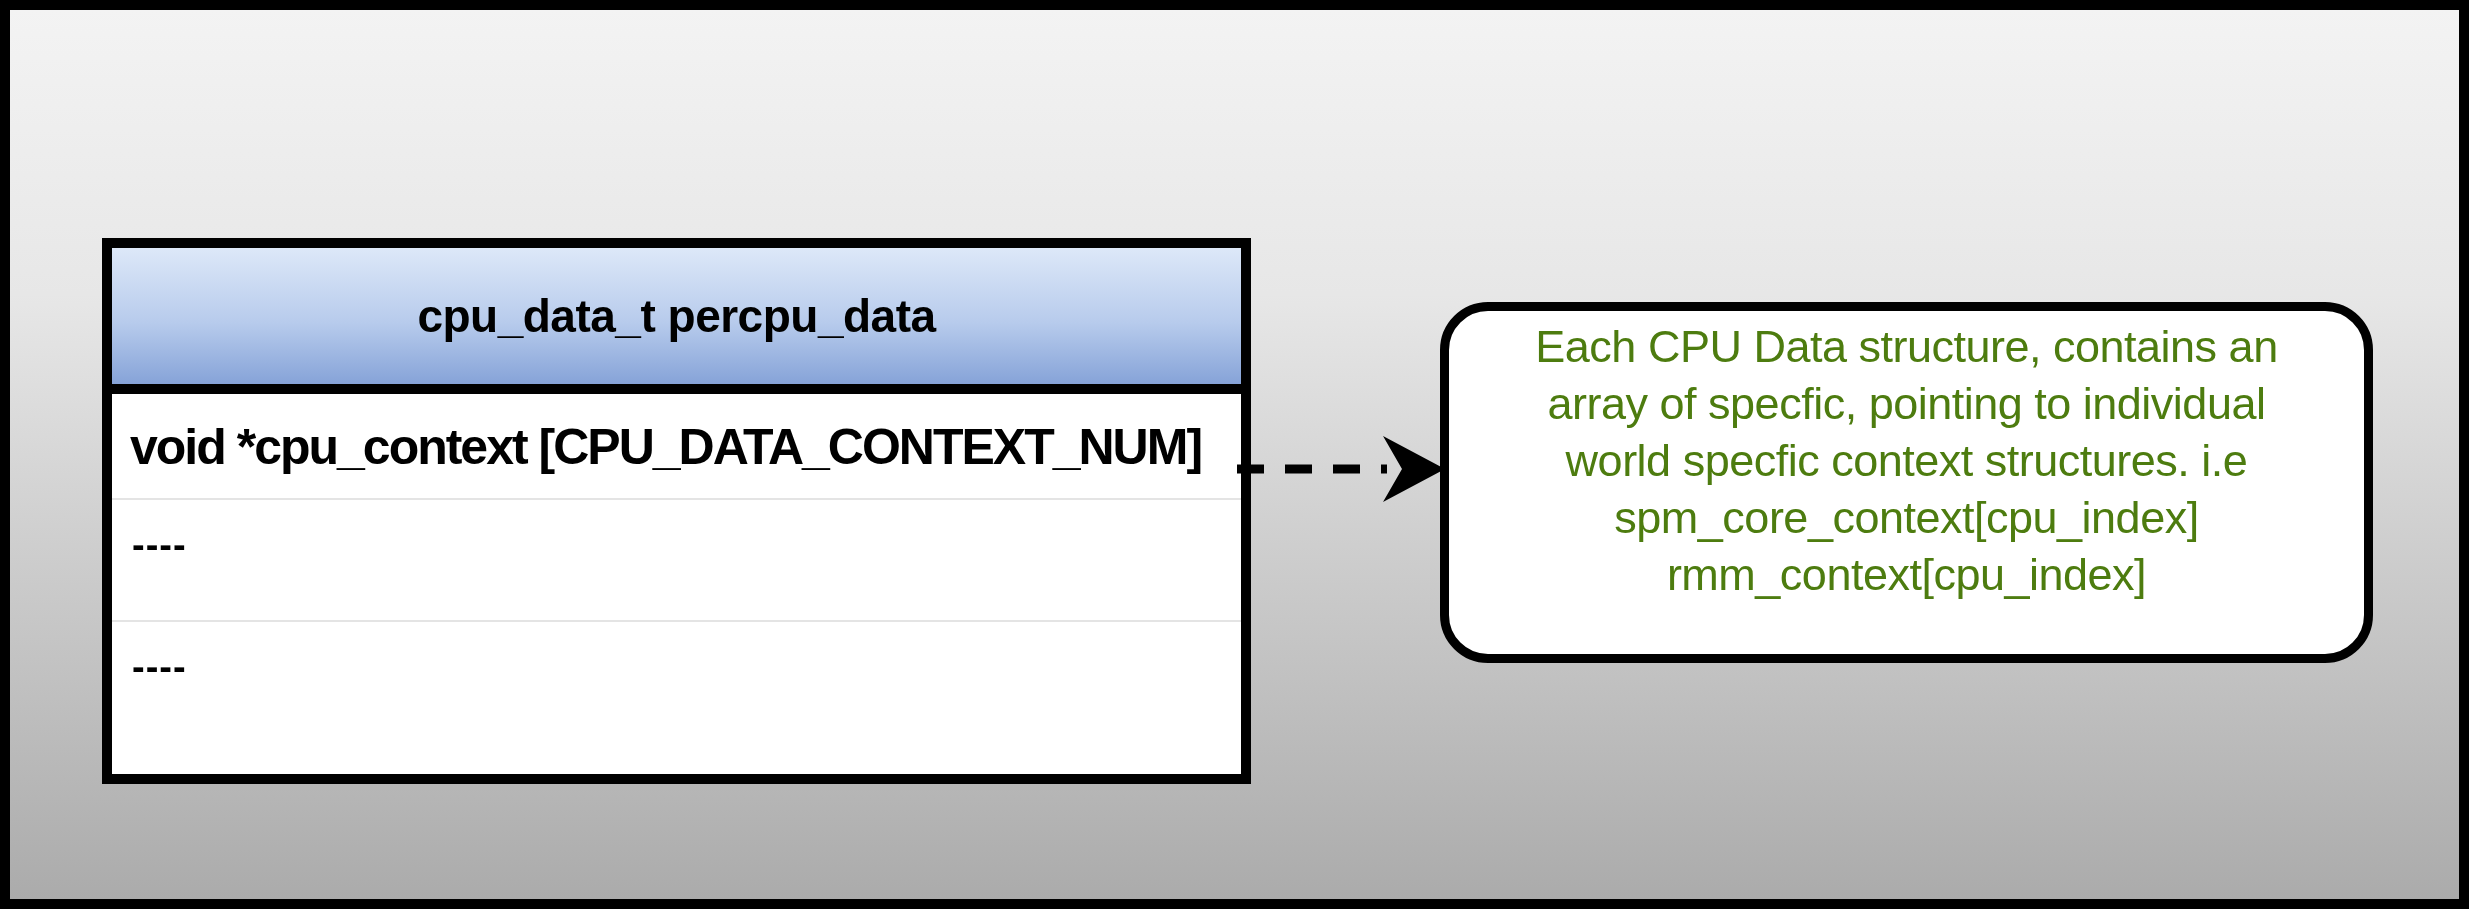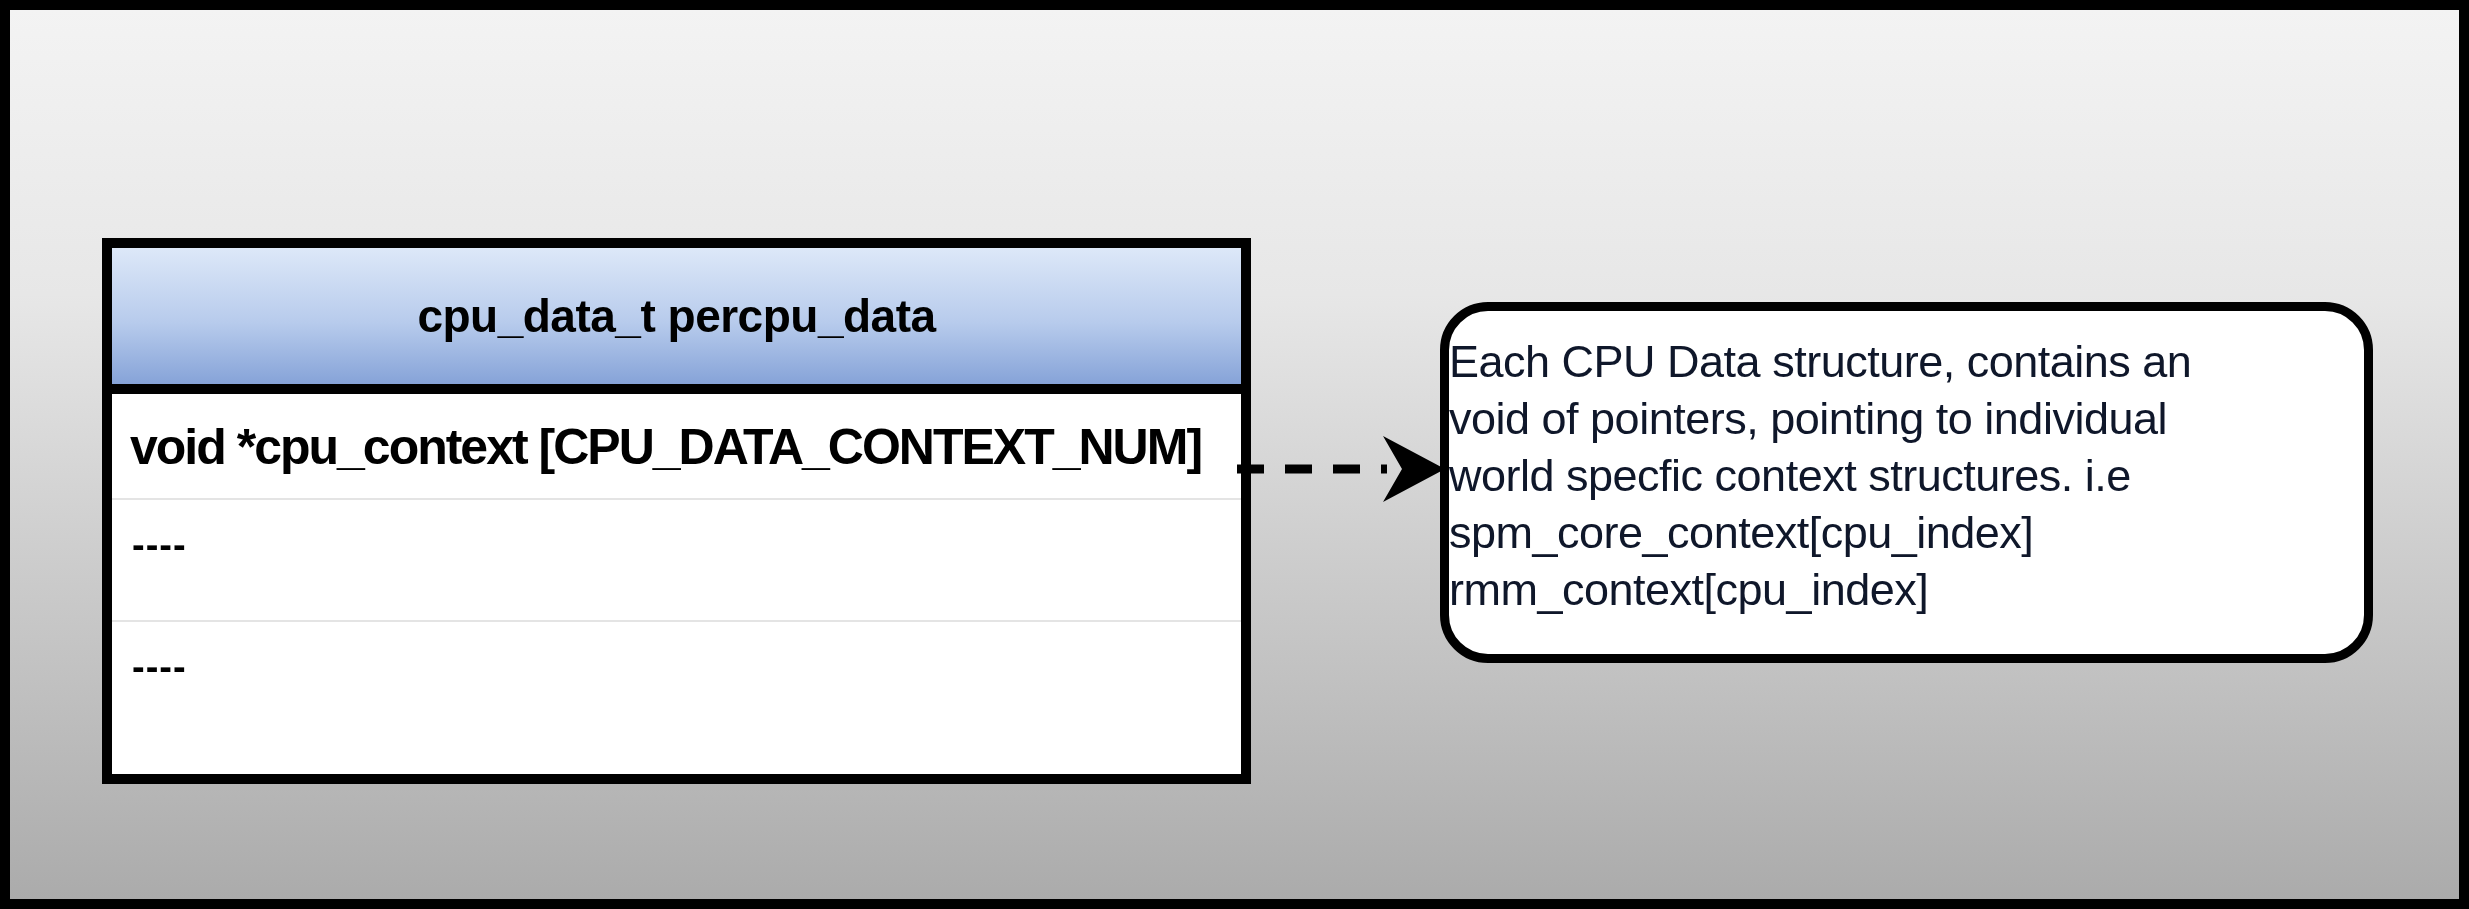--- a/index.html
+++ b/index.html
@@ -95,25 +95,25 @@
   
   .note {
     position: absolute;
     left: 1430px;
     top: 292px;
     width: 933px;
     height: 361px;
     background: #ffffff;
     border: 9px solid #000000;
     border-radius: 48px;
-    padding-top: 22px;
-    text-align: left;
+    padding-top: 7px;
+    text-align: center;
     font-size: 45px;
     line-height: 57px;
-    color: #0f172a;
+    color: #4d7c0f;
     letter-spacing: -0.5px;
   }
   .note-line { white-space: nowrap; }
 </style>
 </head>
 <body>
 
 <div class="page">
 
 
@@ -132,19 +132,19 @@
     </div>
   </div>
 
   <svg class="arrow" viewBox="0 0 210 80" aria-hidden="true">
     <line x1="0" y1="39" x2="150" y2="39" stroke="#000000" stroke-width="9" stroke-dasharray="27 21"></line>
     <polygon points="146,6 208,39 146,72 165,39" fill="#000000"></polygon>
   </svg>
 
   <div class="note">
     <div class="note-line">Each CPU Data structure, contains an</div>
-    <div class="note-line">void of pointers, pointing to individual</div>
+    <div class="note-line">array of specfic, pointing to individual</div>
     <div class="note-line">world specfic context structures. i.e</div>
     <div class="note-line">spm_core_context[cpu_index]</div>
     <div class="note-line">rmm_context[cpu_index]</div>
   </div>
 
 </div>
 
 </body></html>

